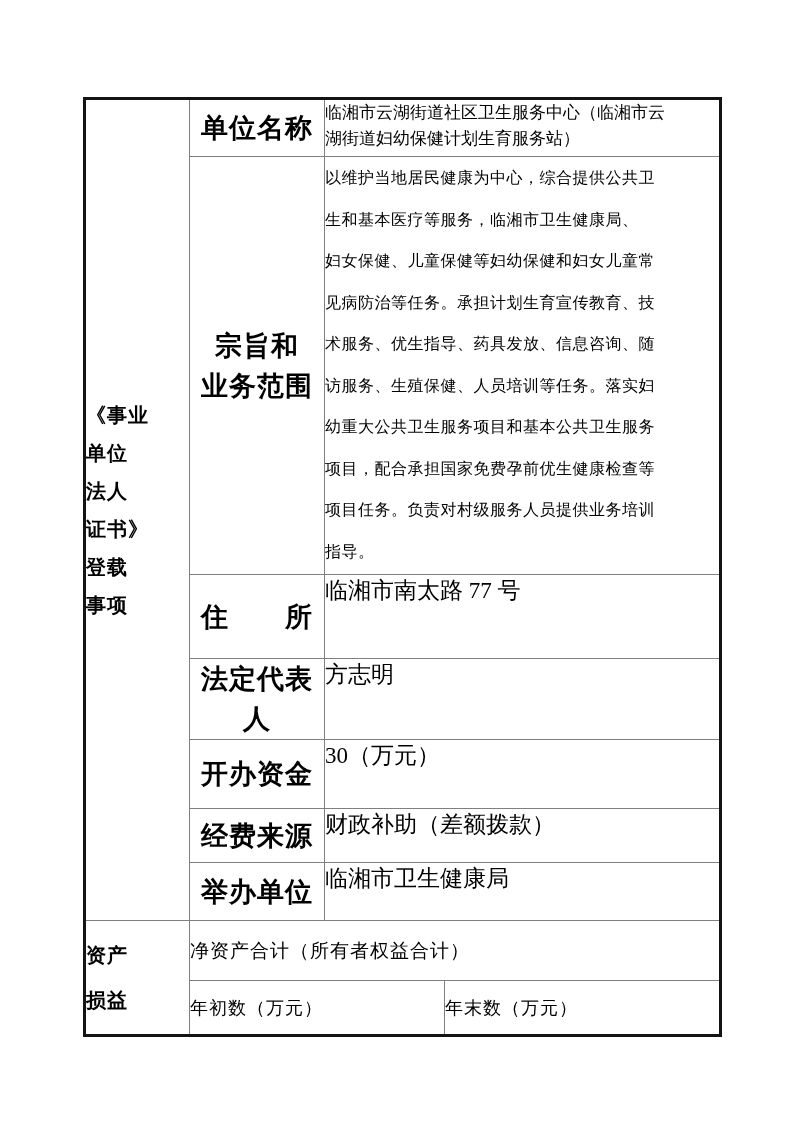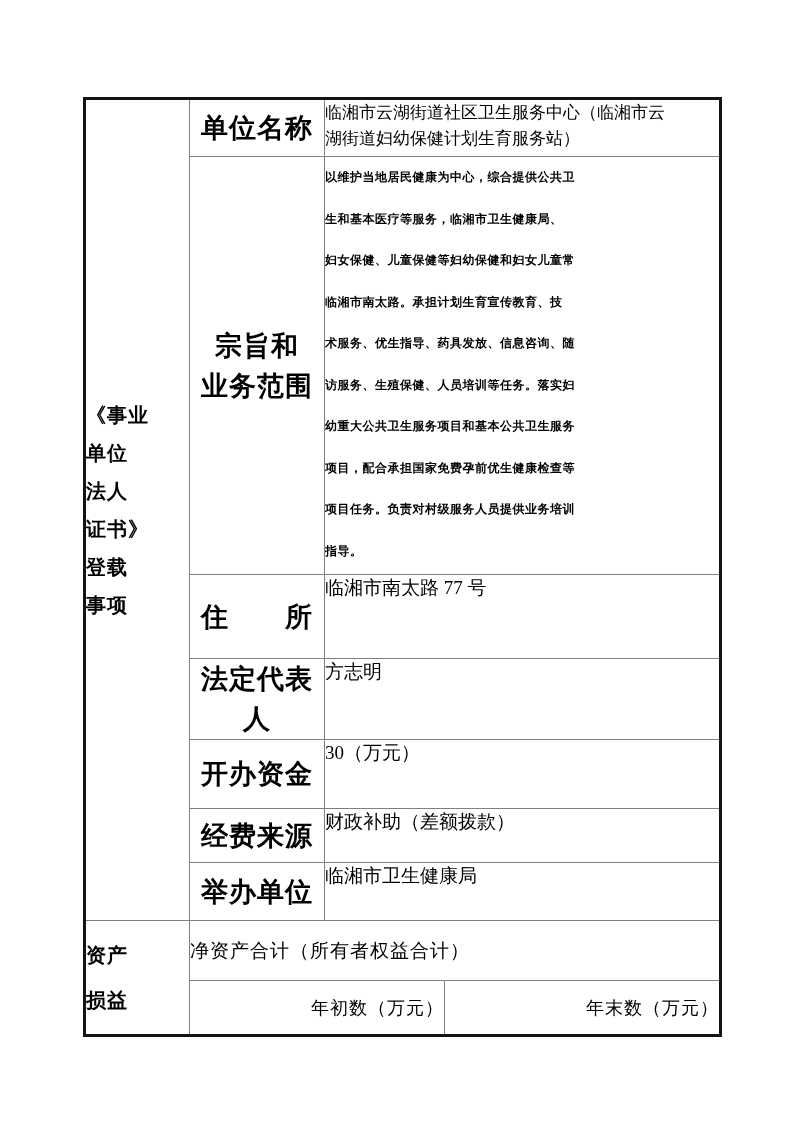--- a/index.html
+++ b/index.html
@@ -60,47 +60,46 @@
     font-size: 27px;
     text-align: center;
     vertical-align: middle;
     line-height: 40px;
     letter-spacing: 1px;
   }
 
   td.value {
     vertical-align: top;
     text-align: left;
-    font-size: 19px;
+    font-size: 23px;
     padding: 10px 8px 0 13px;
     white-space: nowrap;
   }
   td.value-unitname {
     padding-top: 5px;
     font-size: 17px;
     line-height: 26px;
   }
   td.value-mission {
-    font-size: 12px;
+    font-size: 16px;
     line-height: 41.5px;
     padding-top: 4px;
     letter-spacing: 0.5px;
-    font-weight: bold;
   }
   td.value-mission div, td.value-unitname div { white-space: nowrap; }
 
   td.center-title {
     font-size: 19px;
     text-align: left;
     vertical-align: middle;
     letter-spacing: 1px;
   }
   td.center-small {
     font-size: 18px;
-    text-align: right;
+    text-align: left;
     vertical-align: middle;
     letter-spacing: 1px;
   }
 </style>
 </head>
 <body>
 
 <div class="page">
   <table class="cert">
     <colgroup>
@@ -127,21 +126,21 @@
       </tr>
       <tr class="r2">
         <td class="label">
             <div>宗旨和</div>
             <div>业务范围</div>
           </td>
         <td class="value value-mission" colspan="2">
             <div>以维护当地居民健康为中心，综合提供公共卫</div>
             <div>生和基本医疗等服务，临湘市卫生健康局、</div>
             <div>妇女保健、儿童保健等妇幼保健和妇女儿童常</div>
-            <div>临湘市南太路。承担计划生育宣传教育、技</div>
+            <div>见病防治等任务。承担计划生育宣传教育、技</div>
             <div>术服务、优生指导、药具发放、信息咨询、随</div>
             <div>访服务、生殖保健、人员培训等任务。落实妇</div>
             <div>幼重大公共卫生服务项目和基本公共卫生服务</div>
             <div>项目，配合承担国家免费孕前优生健康检查等</div>
             <div>项目任务。负责对村级服务人员提供业务培训</div>
             <div>指导。</div>
           </td>
       </tr>
       <tr class="r3">
         <td class="label">住　　所</td>

